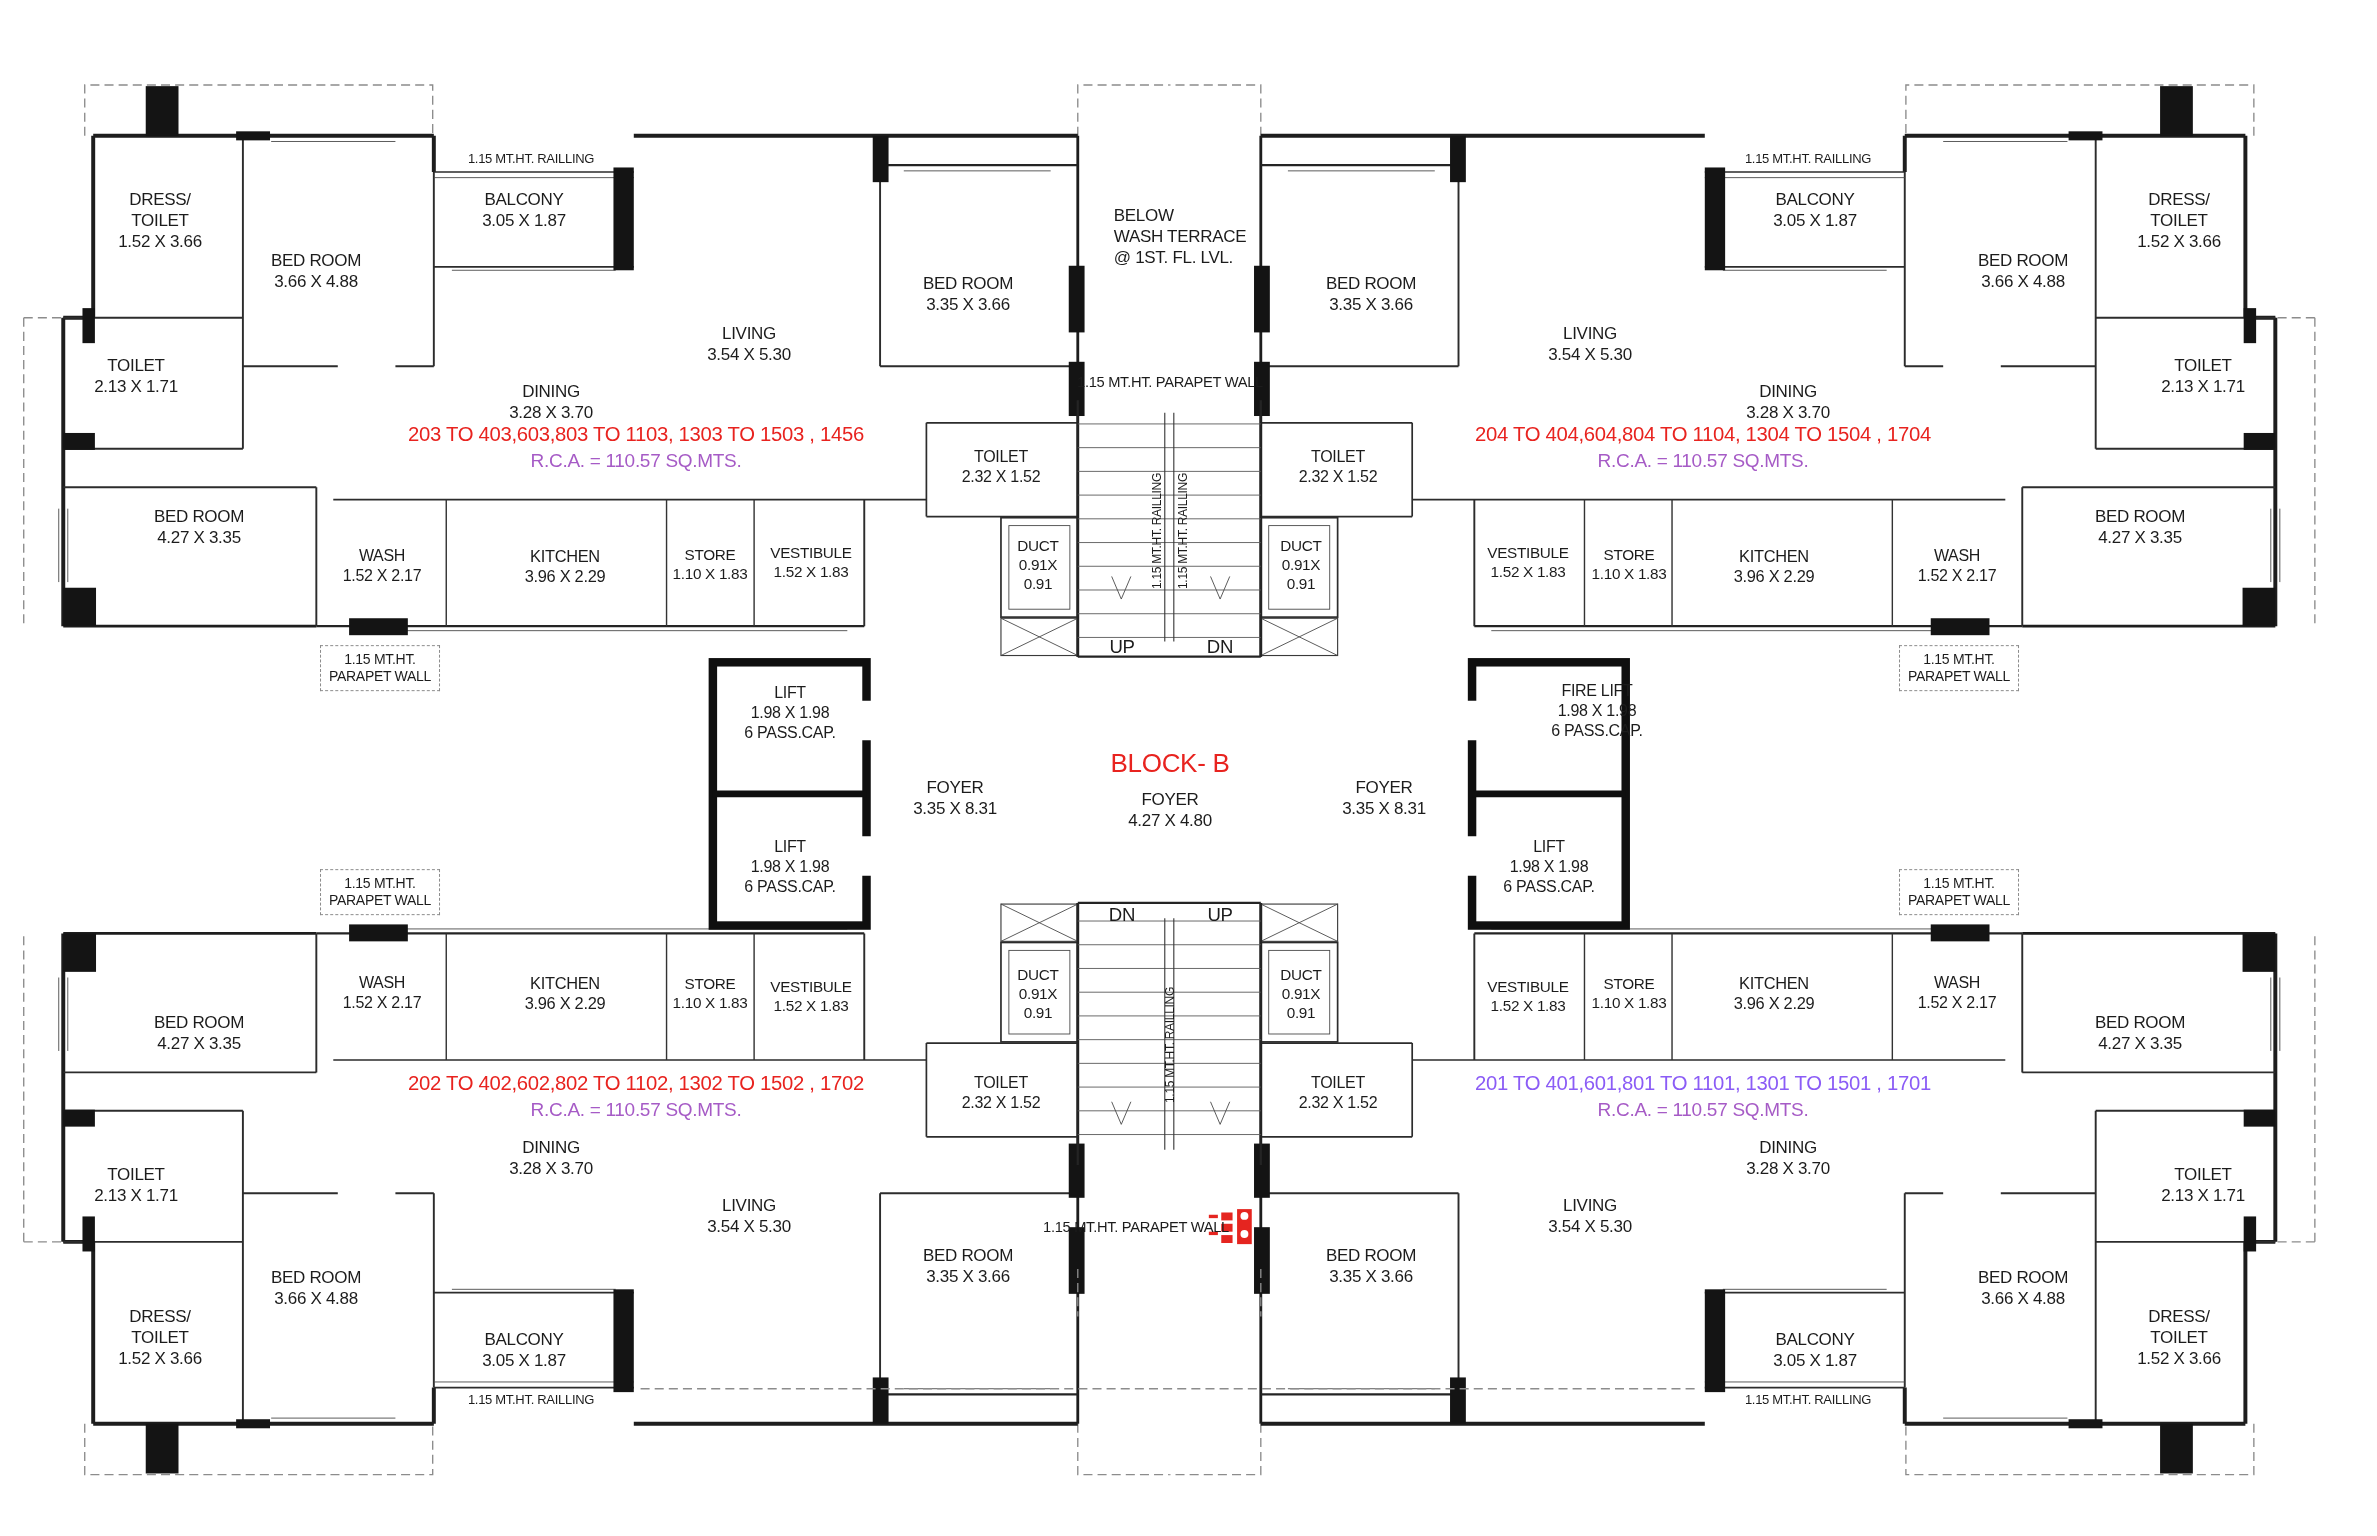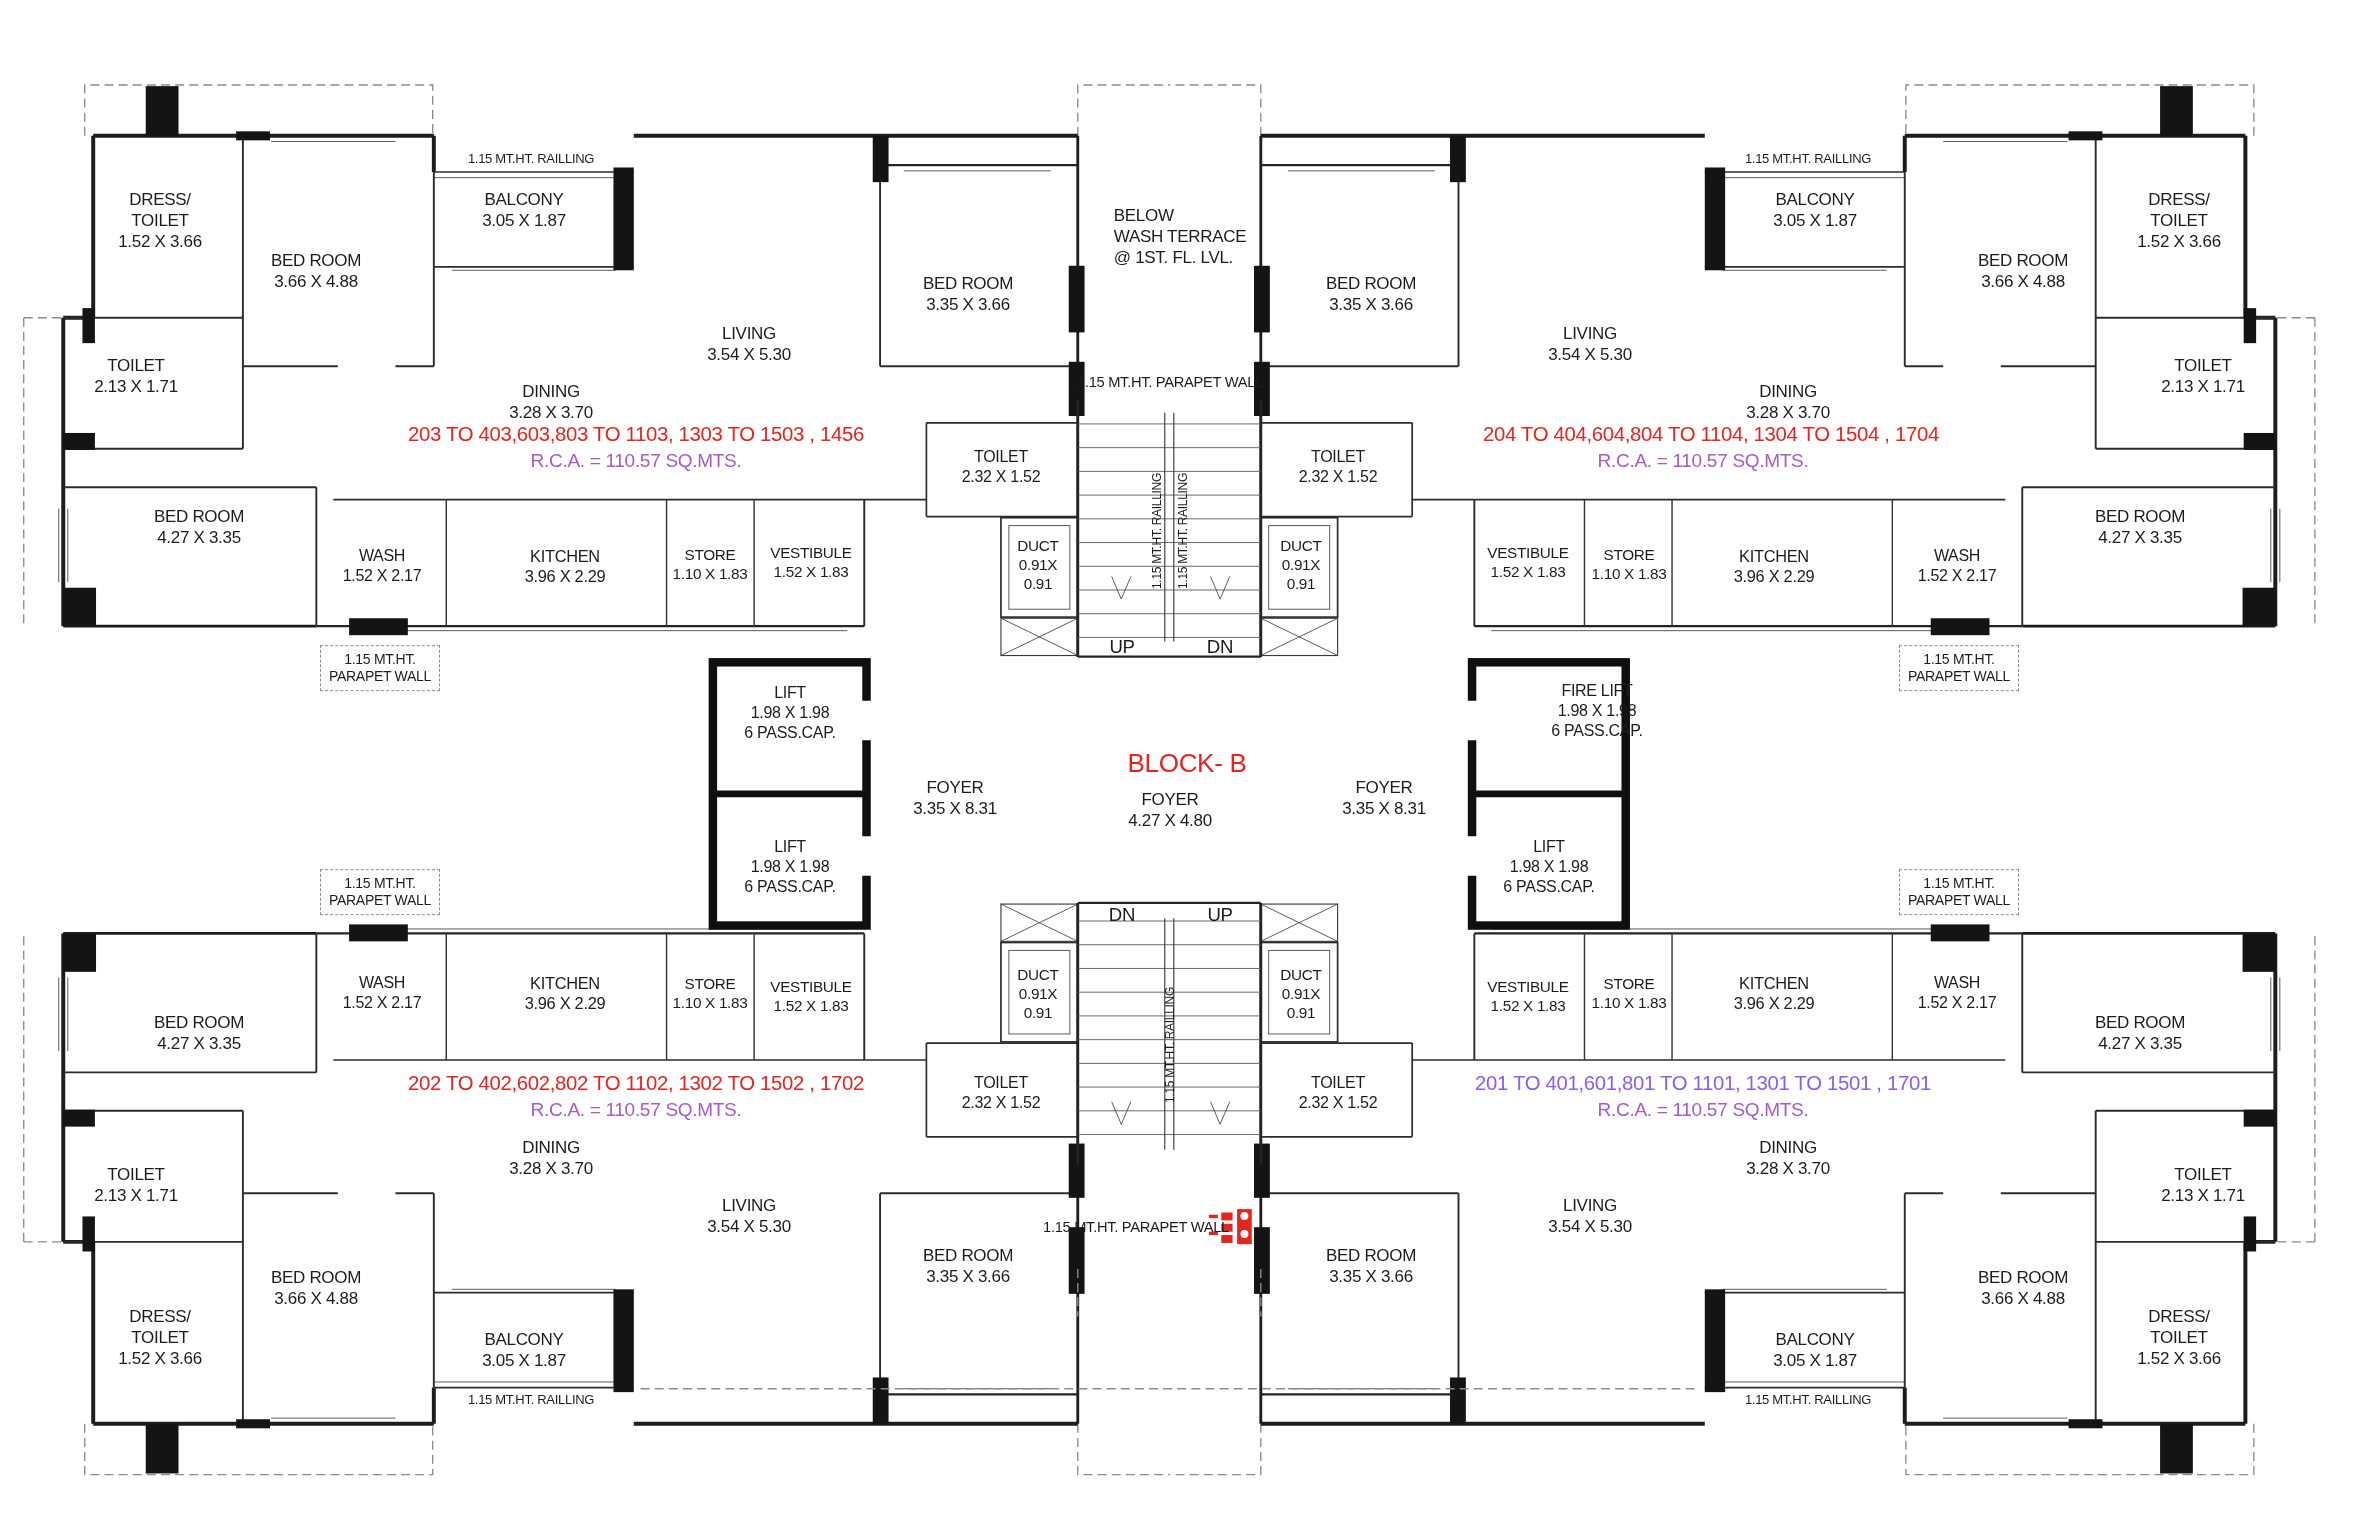--- a/index.html
+++ b/index.html
@@ -209,21 +209,21 @@
         <div>2.13 X 1.71</div>
       </div>
       <div class="lbl" style="left: 1590px; top: 344px; font-size: 17px; color: rgb(28, 28, 28);">
         <div>LIVING</div>
         <div>3.54 X 5.30</div>
       </div>
       <div class="lbl" style="left: 1788px; top: 402px; font-size: 17px; color: rgb(28, 28, 28);">
         <div>DINING</div>
         <div>3.28 X 3.70</div>
       </div>
-      <div class="lbl" style="left: 1703px; top: 435px; font-size: 20.3px; color: rgb(232, 35, 31); margin-left: 8px;">
+      <div class="lbl" style="left: 1703px; top: 435px; font-size: 20.3px; color: rgb(232, 35, 31);">
         <div>204 TO 404,604,804 TO 1104, 1304 TO 1504 , 1704</div>
       </div>
       <div class="lbl" style="left: 1703px; top: 461px; font-size: 19px; color: rgb(166, 91, 198);">
         <div>R.C.A. = 110.57  SQ.MTS.</div>
       </div>
       <div class="lbl" style="left: 1371px; top: 294px; font-size: 17px; color: rgb(28, 28, 28);">
         <div>BED ROOM</div>
         <div>3.35 X 3.66</div>
       </div>
       <div class="lbl" style="left: 2140px; top: 527px; font-size: 17px; color: rgb(28, 28, 28);">
@@ -442,21 +442,21 @@
         <div>6 PASS.CAP.</div>
       </div>
       <div class="lbl" style="left: 955px; top: 798px; font-size: 17px; color: rgb(28, 28, 28);">
         <div>FOYER</div>
         <div>3.35 X 8.31</div>
       </div>
       <div class="lbl" style="left: 1384px; top: 798px; font-size: 17px; color: rgb(28, 28, 28);">
         <div>FOYER</div>
         <div>3.35 X 8.31</div>
       </div>
-      <div class="lbl" style="left: 1170px; top: 763px; font-size: 26px; color: rgb(232, 35, 31); margin-left: 17px;">
+      <div class="lbl" style="left: 1170px; top: 763px; font-size: 26px; color: rgb(232, 35, 31);">
         <div>BLOCK- B</div>
       </div>
       <div class="lbl" style="left: 1170px; top: 810px; font-size: 17px; color: rgb(28, 28, 28);">
         <div>FOYER</div>
         <div>4.27 X 4.80</div>
       </div>
       <div class="lbl" style="left: 1122px; top: 915px; font-size: 18.6px; color: rgb(28, 28, 28);">
         <div>DN</div>
       </div>
       <div class="lbl" style="left: 1220px; top: 915px; font-size: 18.6px; color: rgb(28, 28, 28);">

